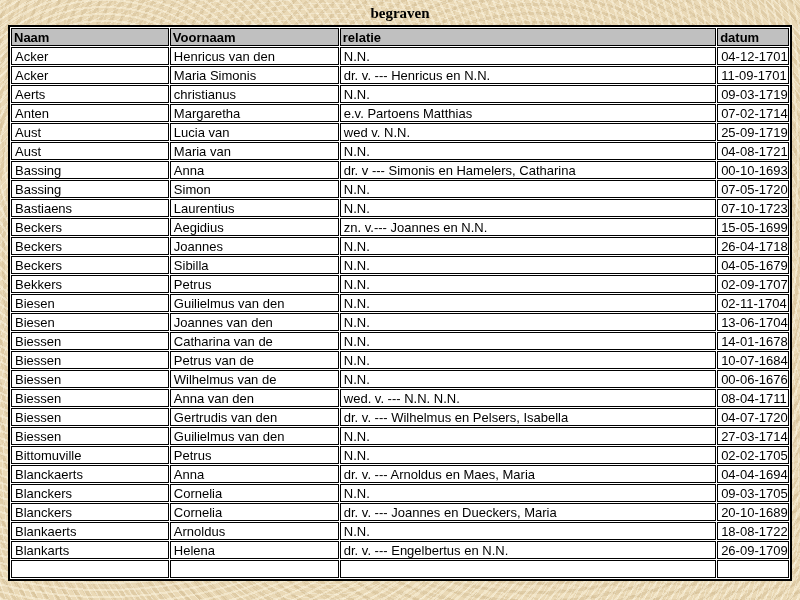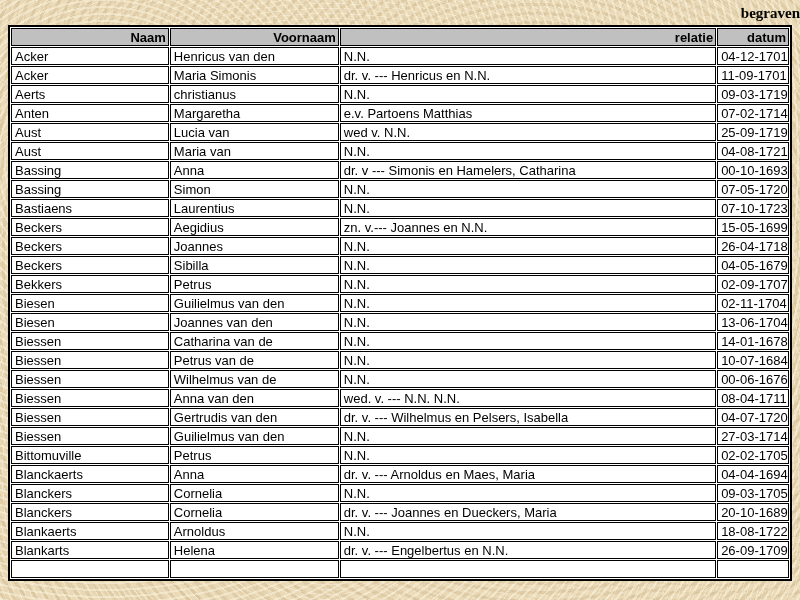--- a/index.html
+++ b/index.html
@@ -16,21 +16,21 @@
       repeating-radial-gradient(circle at 13% 27%, rgba(255,248,228,0.45) 0 2px, rgba(255,248,228,0) 2px 7px),
       repeating-radial-gradient(circle at 67% 43%, rgba(198,173,128,0.30) 0 3px, rgba(198,173,128,0) 3px 9px),
       repeating-radial-gradient(circle at 41% 79%, rgba(255,252,240,0.35) 0 1px, rgba(255,252,240,0) 1px 5px),
       repeating-radial-gradient(circle at 88% 12%, rgba(205,182,138,0.25) 0 2px, rgba(205,182,138,0) 2px 8px);
   }
   .page-title {
     font-family: "Liberation Serif", serif;
     font-size: 15px;
     font-weight: bold;
     color: #000;
-    text-align: right;
+    text-align: center;
     margin: 4px 0 3px 0;
     line-height: 18px;
   }
   table.records {
     table-layout: fixed;
     width: 784px;
     margin: 0 auto;
     border: 2px solid #000;
     border-collapse: separate;
     border-spacing: 1px;
@@ -41,21 +41,21 @@
   col.c-relatie  { width: 372px; }
   col.c-datum    { width: 71px; }
   th {
     background: #c0c0c0;
     border: 1px solid #000;
     font-size: 13px;
     font-weight: bold;
     color: #000;
     height: 16px;
     padding: 0 2px;
-    text-align: right;
+    text-align: left;
     overflow: hidden;
     white-space: nowrap;
   }
   td {
     background: #ffffff;
     border: 1px solid #000;
     font-size: 13px;
     color: #000;
     height: 16px;
     padding: 0 2px 0 3px;

